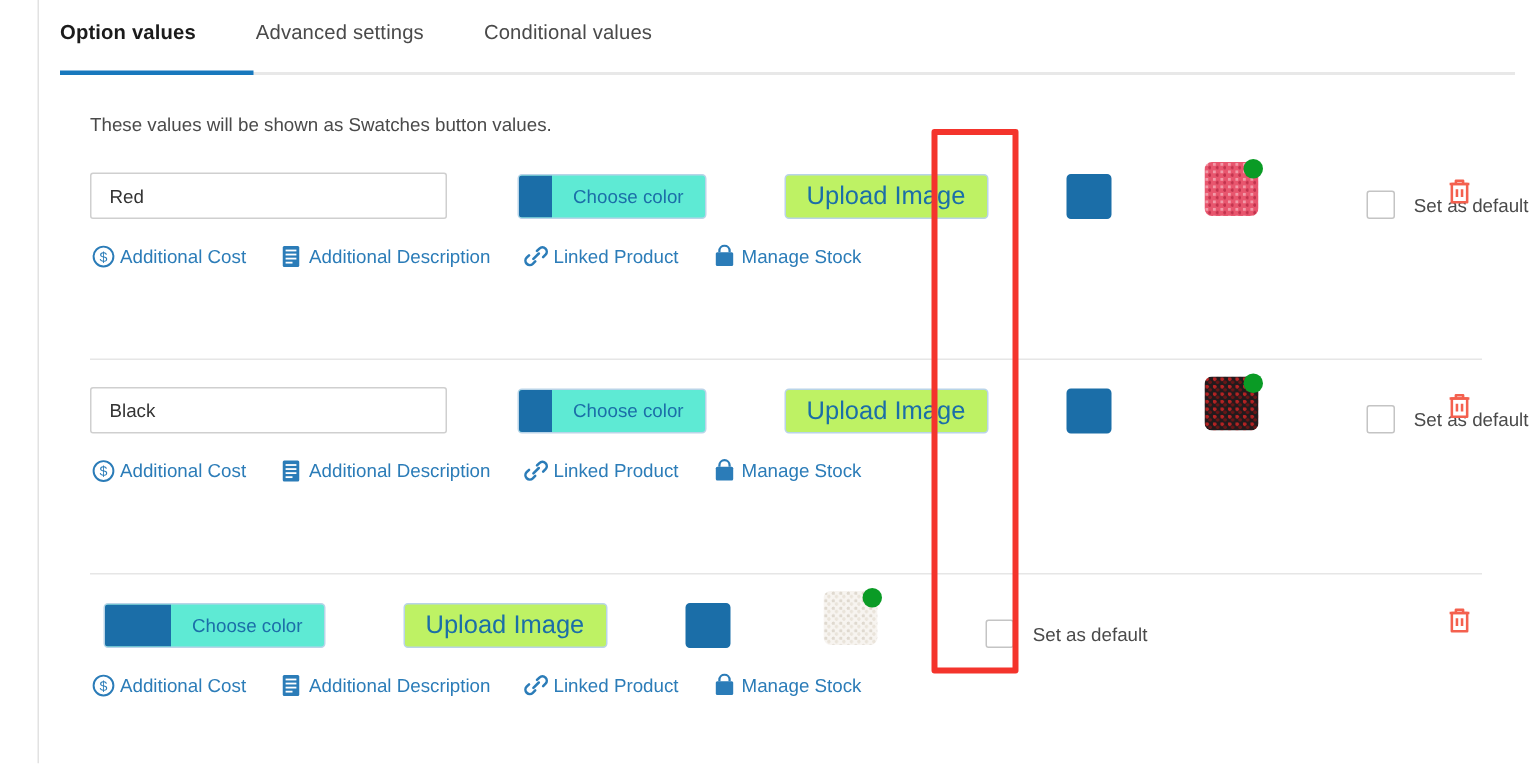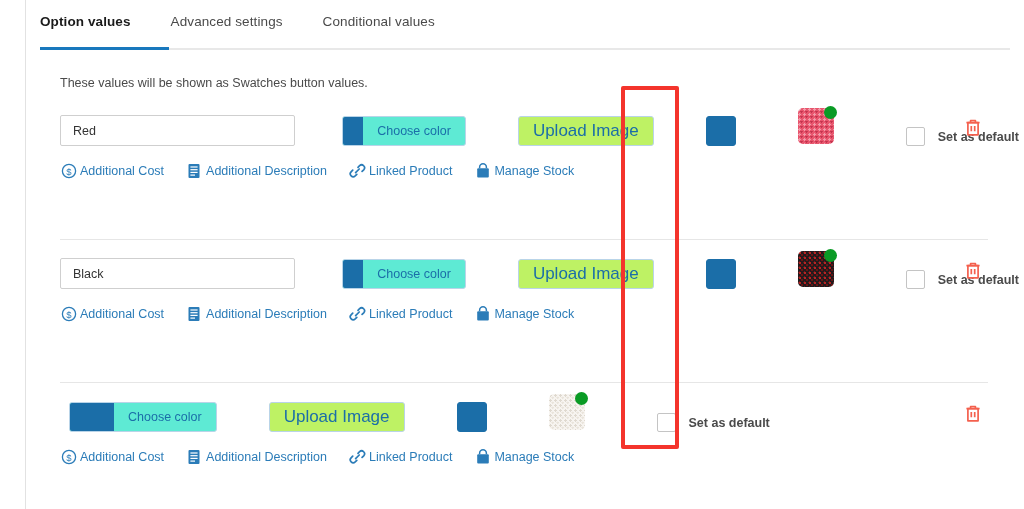--- a/index.html
+++ b/index.html
@@ -211,21 +211,20 @@
     border-radius: 50%;
     background: #0a9b25;
   }
 
   
   .checkbox-group {
     display: inline-flex;
     align-items: center;
     margin-left: 30px;
     flex: 0 0 auto;
-    font-weight: bold;
   }
   .checkbox {
     width: 19px; height: 19px;
     border: 1px solid #c4c4c4;
     border-radius: 2px;
     background: #fff;
     cursor: pointer;
   }
   .checkbox-label {
     margin-left: 13px;

